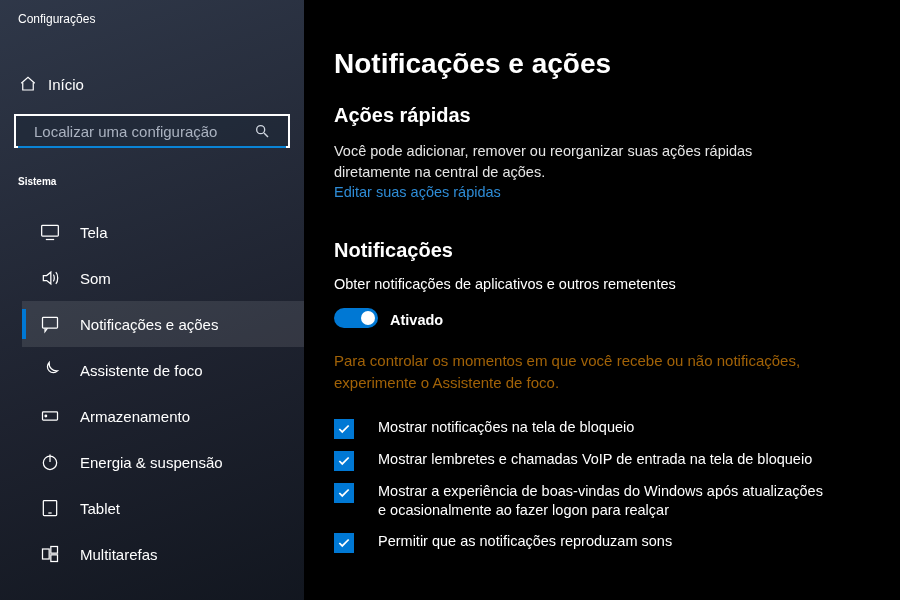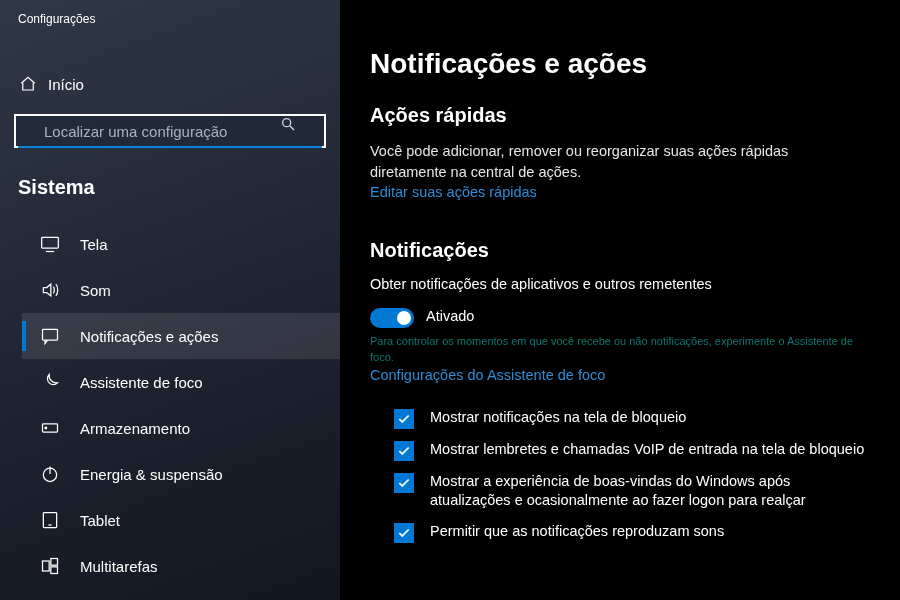--- a/index.html
+++ b/index.html
@@ -6,21 +6,21 @@
   body {
     font-family: "Segoe UI", Arial, sans-serif;
     background: #000;
     color: #fff;
     width: 900px;
     height: 600px;
     overflow: hidden;
     display: flex;
   }
   .sidebar {
-    width: 340px;
+    width: 304px;
     height: 100%;
     background: linear-gradient(160deg, rgba(55,65,85,0.85) 0%, rgba(35,40,55,0.85) 60%, rgba(20,25,35,0.9) 100%);
     padding: 0;
     overflow: hidden;
   }
   .app-title {
     font-size: 12px;
     font-weight: 400;
     padding: 12px 18px 18px 18px;
     color: #fff;
@@ -31,45 +31,46 @@
     gap: 10px;
     padding: 10px 18px;
     margin-top: 20px;
     cursor: pointer;
   }
   .home-row .icon { width: 20px; height: 20px; display:flex; align-items:center; justify-content:center; }
   .home-row .label { font-size: 15px; }
   .search-wrap { padding: 10px 14px 14px 14px; }
   .search {
     display:flex;
+    align-items:center;
     border: 2px solid #fff;
     background: rgba(30,40,55,0.6);
     height: 34px;
-    padding: 0 28px;
+    padding: 0 18px;
     position: relative;
   }
   .search::after {
     content:"";
     position:absolute;
     left:2px; right:2px; bottom:-2px;
     height:2px;
     background:#0a84d6;
   }
   .search input {
     flex:1;
     background: transparent;
     border: none;
     outline: none;
     color: #c9d0da;
     font-size: 15px;
   }
   .search input::placeholder { color: #aab2c0; }
   .search .sicon { color:#d0d6e0; }
   .category-title {
-    font-size: 20px;
+    font-size: 10px;
     font-weight: 600;
     padding: 14px 34px 8px 18px;
   }
   .nav { margin-top: 14px; margin-left: 22px; }
   .nav-item {
     display:flex;
     align-items:center;
     gap: 20px;
     padding: 13px 18px;
     cursor:pointer;
@@ -117,59 +118,59 @@
     display:inline-block;
   }
   .subsection { margin-top: 38px; }
   .setting-label {
     font-size: 14.5px;
     color:#fff;
     margin-bottom: 16px;
   }
   .toggle-row {
     display:flex;
-    align-items:flex-start;
+    align-items:flex-end;
     gap:12px;
-    margin-bottom: 6px;
+    margin-bottom: 22px;
+    font-weight: bold;
   }
   .toggle {
     width:44px; height:20px;
     background:#0078d4;
     border-radius:10px;
     position:relative;
     cursor:pointer;
   }
   .toggle::after {
     content:"";
     position:absolute;
     right:3px; top:3px;
     width:14px; height:14px;
     background:#fff;
     border-radius:50%;
   }
   .toggle-state { font-size:14.5px; }
   .hint {
-    font-size: 11px;
-    color:#0f766e;
+    font-size: 15px;
+    color:#a16207;
     line-height:1.45;
     max-width:490px;
   }
   .link2 {
     color:#2e8cd6;
     font-size: 14.5px;
     cursor:pointer;
   }
   .checks { margin-top: 24px; }
   .check-row {
     display:flex;
     align-items:flex-start;
-    gap:16px;
+    gap:24px;
     margin-bottom: 11px;
     cursor:pointer;
-    margin-left:24px;
   }
   .checkbox {
     width:20px; height:20px;
     background:#0078d4;
     display:flex;
     align-items:center;
     justify-content:center;
     flex-shrink:0;
     margin-top:1px;
   }
@@ -306,21 +307,20 @@
   <span class="link">Editar suas ações rápidas</span>
 
   <div class="subsection">
     <div class="section-title">Notificações</div>
     <div class="setting-label">Obter notificações de aplicativos e outros remetentes</div>
     <div class="toggle-row">
       <div class="toggle"></div>
       <span class="toggle-state">Ativado</span>
     </div>
     <div class="hint">Para controlar os momentos em que você recebe ou não notificações, experimente o Assistente de foco.</div>
-    <span class="link2">Configurações do Assistente de foco</span>
 
     <div class="checks">
       <div class="check-row">
         <div class="checkbox">
             <svg width="14" height="14" viewBox="0 0 24 24" fill="none" stroke-width="3">
               <polyline points="4 12 9 17 20 6"></polyline>
             </svg>
           </div>
         <span class="check-label">Mostrar notificações na tela de bloqueio</span>
       </div>

